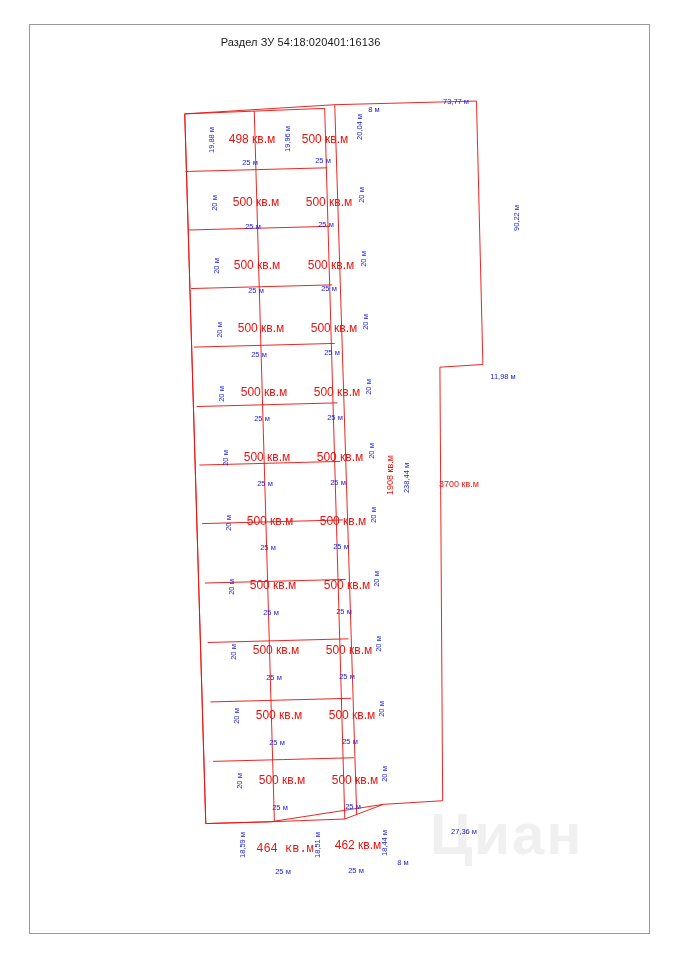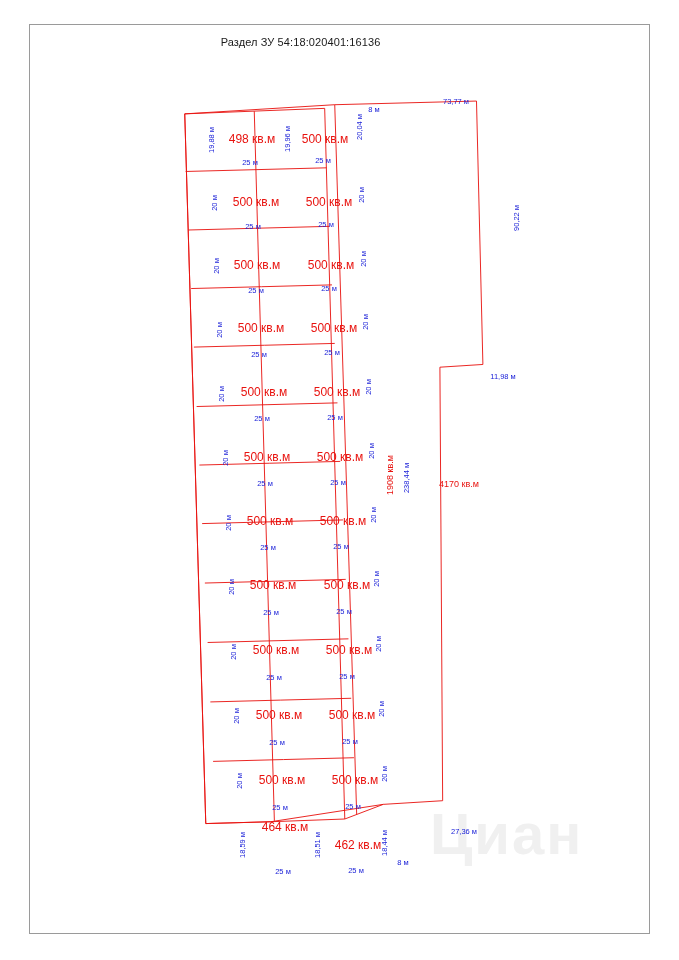--- a/index.html
+++ b/index.html
@@ -144,24 +144,24 @@
       <div class="lbl area" style="left: 270px; top: 521px;">500 кв.м</div>
       <div class="lbl area" style="left: 343px; top: 521px;">500 кв.м</div>
       <div class="lbl area" style="left: 273px; top: 585px;">500 кв.м</div>
       <div class="lbl area" style="left: 347px; top: 585px;">500 кв.м</div>
       <div class="lbl area" style="left: 276px; top: 650px;">500 кв.м</div>
       <div class="lbl area" style="left: 349px; top: 650px;">500 кв.м</div>
       <div class="lbl area" style="left: 279px; top: 715px;">500 кв.м</div>
       <div class="lbl area" style="left: 352px; top: 715px;">500 кв.м</div>
       <div class="lbl area" style="left: 282px; top: 780px;">500 кв.м</div>
       <div class="lbl area" style="left: 355px; top: 780px;">500 кв.м</div>
-      <div class="lbl area" style="left: 285px; top: 827px;">464 кв.м</div>
+      <div class="lbl area" style="left: 285px; top: 849px; font-family: Liberation Mono, monospace;">464 кв.м</div>
       <div class="lbl area" style="left: 358px; top: 845px;">462 кв.м</div>
       <div class="lbl big-area" style="left: 390px; top: 475px; transform: translate(-50%, -50%) rotate(-90deg);">1908 кв.м</div>
-      <div class="lbl big-area" style="left: 459px; top: 484px;">4170 кв.м</div>
+      <div class="lbl big-area" style="left: 459px; top: 484px;">3700 кв.м</div>
       <div class="lbl blue" style="left: 212px; top: 140px; transform: translate(-50%, -50%) rotate(-90deg);">19,88 м</div>
       <div class="lbl blue" style="left: 288px; top: 139px; transform: translate(-50%, -50%) rotate(-90deg);">19,96 м</div>
       <div class="lbl blue" style="left: 360px; top: 127px; transform: translate(-50%, -50%) rotate(-90deg);">20,04 м</div>
       <div class="lbl blue" style="left: 374px; top: 110px; transform: translate(-50%, -50%) rotate(0deg);">8 м</div>
       <div class="lbl blue" style="left: 456px; top: 102px; transform: translate(-50%, -50%) rotate(0deg);">73,77 м</div>
       <div class="lbl blue" style="left: 517px; top: 218px; transform: translate(-50%, -50%) rotate(-90deg);">90,22 м</div>
       <div class="lbl blue" style="left: 503px; top: 377px; transform: translate(-50%, -50%) rotate(0deg);">11,98 м</div>
       <div class="lbl blue" style="left: 407px; top: 478px; transform: translate(-50%, -50%) rotate(-90deg);">238,44 м</div>
       <div class="lbl blue" style="left: 403px; top: 863px; transform: translate(-50%, -50%) rotate(0deg);">8 м</div>
       <div class="lbl blue" style="left: 464px; top: 832px; transform: translate(-50%, -50%) rotate(0deg);">27,36 м</div>

